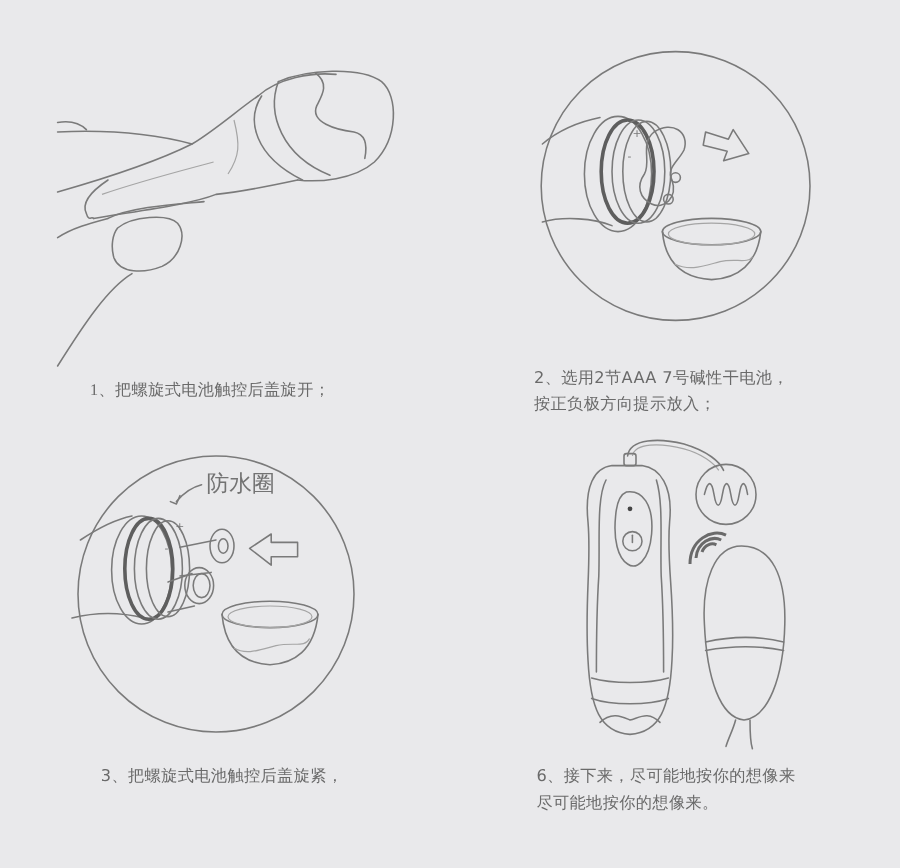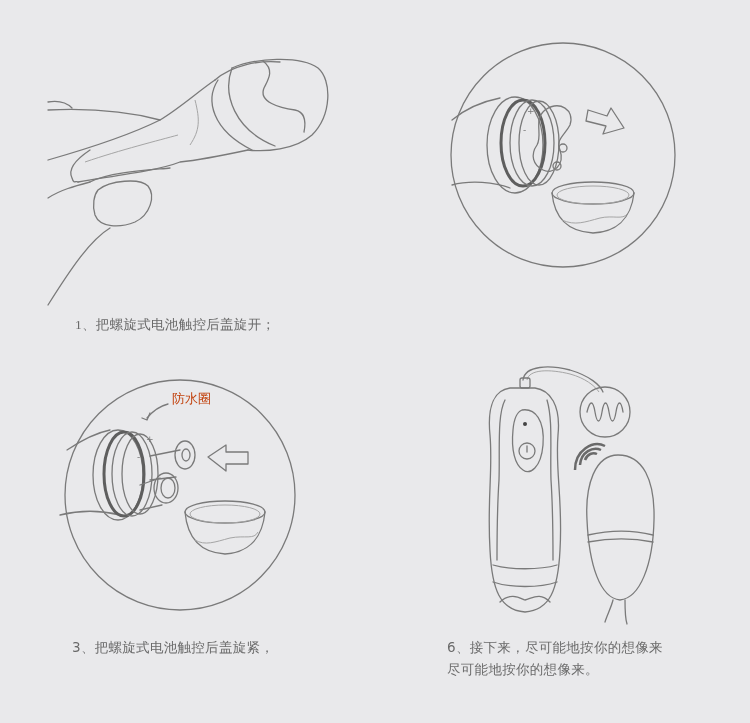--- a/index.html
+++ b/index.html
@@ -15,22 +15,22 @@
   .caption {
     position: absolute;
     color: #6a6a6a;
     font-size: 13.5px;
     line-height: 22px;
     letter-spacing: 0.3px;
     white-space: nowrap;
   }
   .label-callout {
     position: absolute;
-    color: #c2410c;
-    font-size: 13px;
+    color: #737373;
+    font-size: 19px;
   }
   .stroke { fill: none; stroke: #7a7a7a; stroke-width: 1.3; stroke-linecap: round; stroke-linejoin: round; }
   .stroke-light { fill: none; stroke: #a5a5a5; stroke-width: 1; }
   .stroke-dark { fill: none; stroke: #5e5e5e; stroke-width: 3; }
 </style>
 </head>
 <body>
 
 <div class="panel" style="left:0;top:0;width:375px;height:360px;">
   <svg class="art" width="375" height="310" viewBox="0 0 375 310">
@@ -82,20 +82,24 @@
     <circle class="stroke" cx="188" cy="148" r="4"></circle>
     <circle class="stroke" cx="182" cy="166" r="4"></circle>
 
     <path class="stroke" d="M213,110 L232,116 L236,108 L249,128 L228,134 L231,126 L211,121 Z"></path>
 
     <ellipse class="stroke" cx="218" cy="193" rx="41" ry="11"></ellipse>
     <ellipse class="stroke-light" cx="218" cy="195" rx="36" ry="9"></ellipse>
     <path class="stroke" d="M177,193 C180,225 200,232 218,233 C240,232 256,220 259,193"></path>
     <path class="stroke-light" d="M187,220 C200,226 210,222 225,218 C238,215 248,220 252,214"></path>
   </svg>
+  <div class="caption" style="left:70px;top:304px;">
+    <div>2、选用2节AAA 7号碱性干电池，</div>
+    <div>按正负极方向提示放入；</div>
+  </div>
 </div>
 
 <div class="panel" style="left:0;top:360px;width:375px;height:363px;">
   <svg class="art" width="375" height="280" viewBox="0 0 375 280">
     <circle class="stroke" cx="180" cy="135" r="115"></circle>
 
     <path class="stroke" d="M67,90 C85,78 100,72 110,70"></path>
     <path class="stroke" d="M60,155 C80,150 100,150 120,155"></path>
 
     <ellipse class="stroke" cx="118" cy="115" rx="25" ry="45"></ellipse>
@@ -118,21 +122,21 @@
     <path class="stroke" d="M142,58 L147,60 L150,53"></path>
 
     <path class="stroke" d="M208,97 L226,85 L226,92 L248,92 L248,104 L226,104 L226,111 Z"></path>
 
     <ellipse class="stroke" cx="225" cy="152" rx="40" ry="11"></ellipse>
     <ellipse class="stroke-light" cx="225" cy="154" rx="35" ry="9"></ellipse>
     <path class="stroke" d="M185,152 C188,185 208,193 225,194 C245,193 262,182 265,152"></path>
     <path class="stroke-light" d="M195,180 C205,186 215,182 230,178 C245,175 254,180 258,172"></path>
   </svg>
   <div class="label-callout" style="left:172px;top:30px;">防水圈</div>
-  <div class="caption" style="left:72px;top:276px;">
+  <div class="caption" style="left:84px;top:276px;">
     <div>3、把螺旋式电池触控后盖旋紧，</div>
   </div>
 </div>
 
 <div class="panel" style="left:375px;top:360px;width:375px;height:363px;">
   <svg class="art" width="375" height="280" viewBox="0 0 375 280">
 
     <path class="stroke" d="M148,20 C150,5 175,5 195,10 C215,16 225,25 228,32"></path>
     <path class="stroke-light" d="M152,20 C154,9 175,9 195,14 C210,18 220,26 224,32"></path>
 

